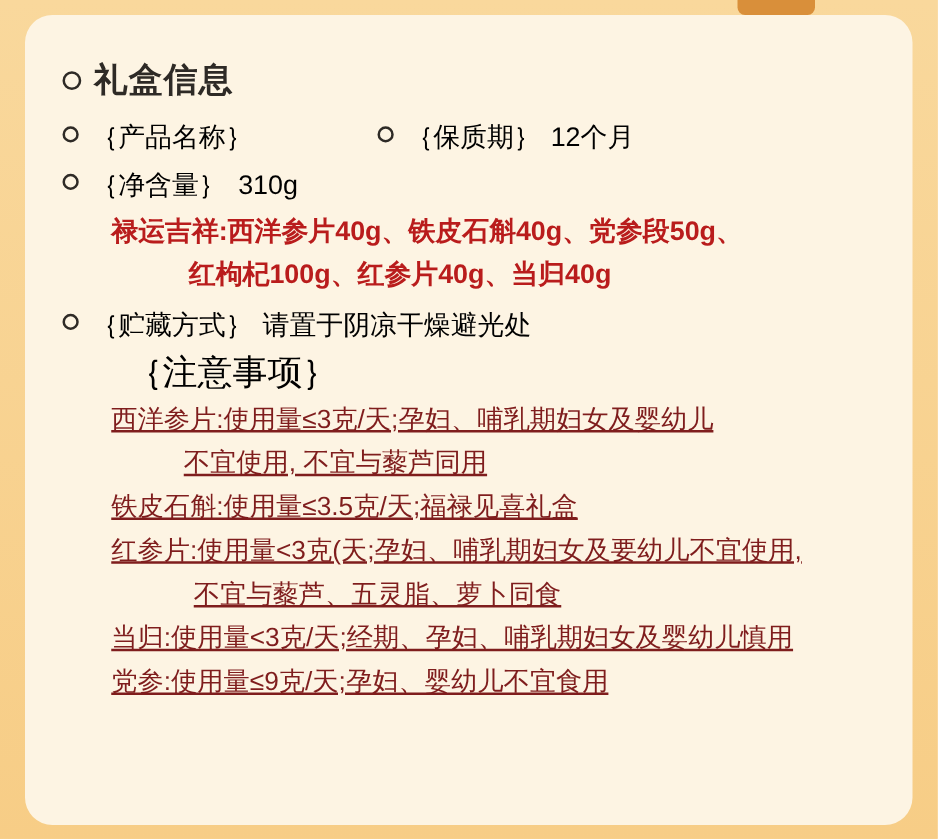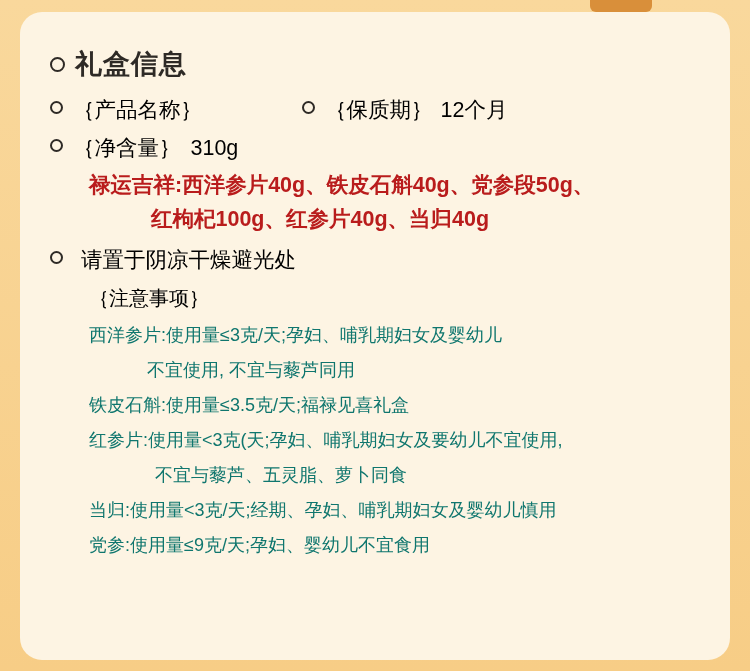--- a/index.html
+++ b/index.html
@@ -105,34 +105,35 @@
     font-weight: bold;
     line-height: 34px;
     white-space: nowrap;
     color: #b91c1c;
   }
   .bold-line.indent {
     padding-left: 62px;
   }
 
   .notice-head {
-    margin-left: 39px;
-    font-size: 20px;
+    margin-left: 52px;
+    font-size: 28px;
     line-height: 36px;
   }
 
   .notice-block {
     margin-left: 39px;
     margin-top: 2px;
   }
   .notice-line {
-    font-size: 18px;
+    font-size: 21px;
     line-height: 35px;
     white-space: nowrap;
-    color: #0f766e;
+    color: #7f1d1d;
+    text-decoration: underline;
   }
   .notice-line.cont {
     padding-left: 58px;
   }
   .notice-line.cont2 {
     padding-left: 66px;
   }
 </style>
 </head>
 <body>
@@ -168,20 +169,21 @@
     </div>
 
     <div class="bold-block">
       <div class="bold-line">禄运吉祥:西洋参片40g、铁皮石斛40g、党参段50g、</div>
       <div class="bold-line indent">红枸杞100g、红参片40g、当归40g</div>
     </div>
 
     <div class="info-line">
       <span class="info-left">
         <span class="bullet"></span>
+        <span class="line main">｛贮藏方式｝</span>
         <span class="line main" style="padding-left:8px">请置于阴凉干燥避光处</span>
       </span>
     </div>
 
     <div class="notice-head">｛注意事项｝</div>
 
     <div class="notice-block">
       <div class="notice-line">西洋参片:使用量≤3克/天;孕妇、哺乳期妇女及婴幼儿</div>
       <div class="notice-line cont">不宜使用, 不宜与藜芦同用</div>
       <div class="notice-line">铁皮石斛:使用量≤3.5克/天;福禄见喜礼盒</div>

